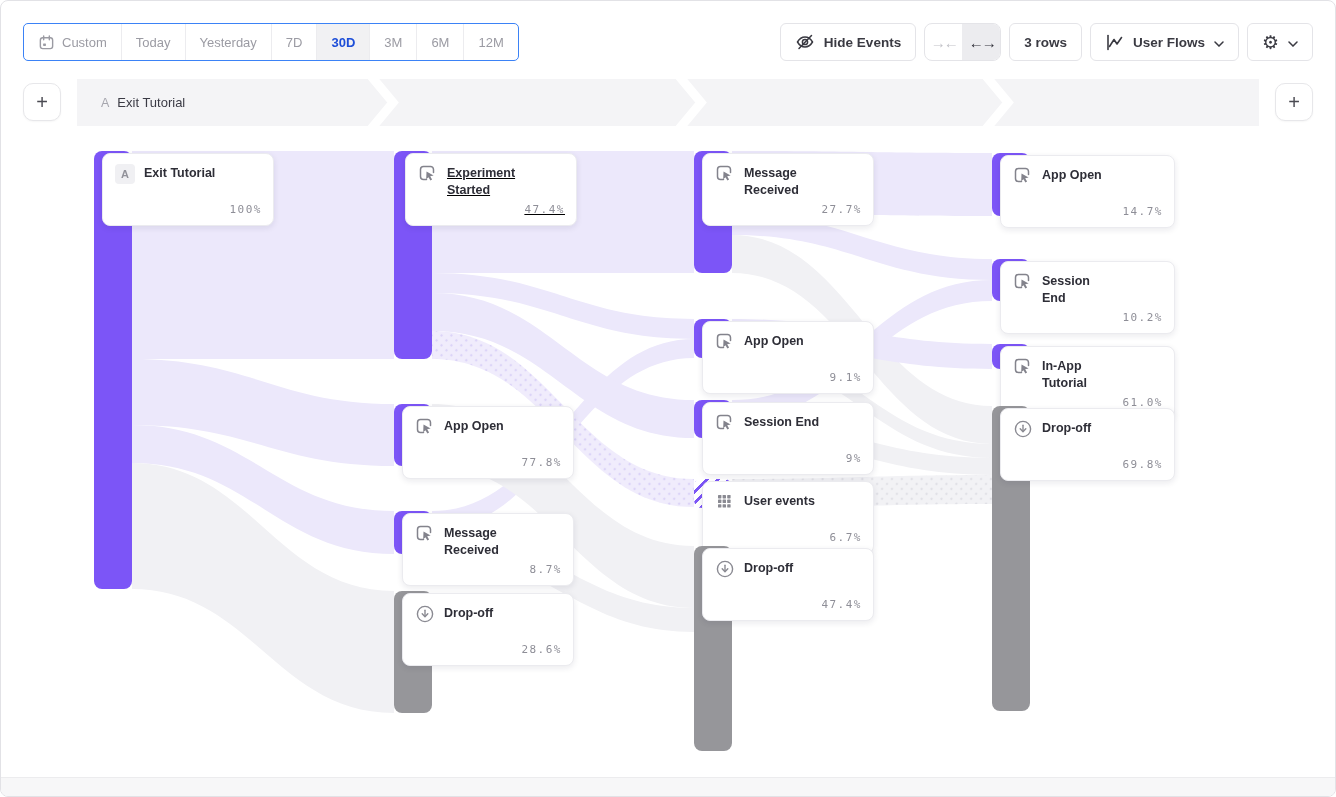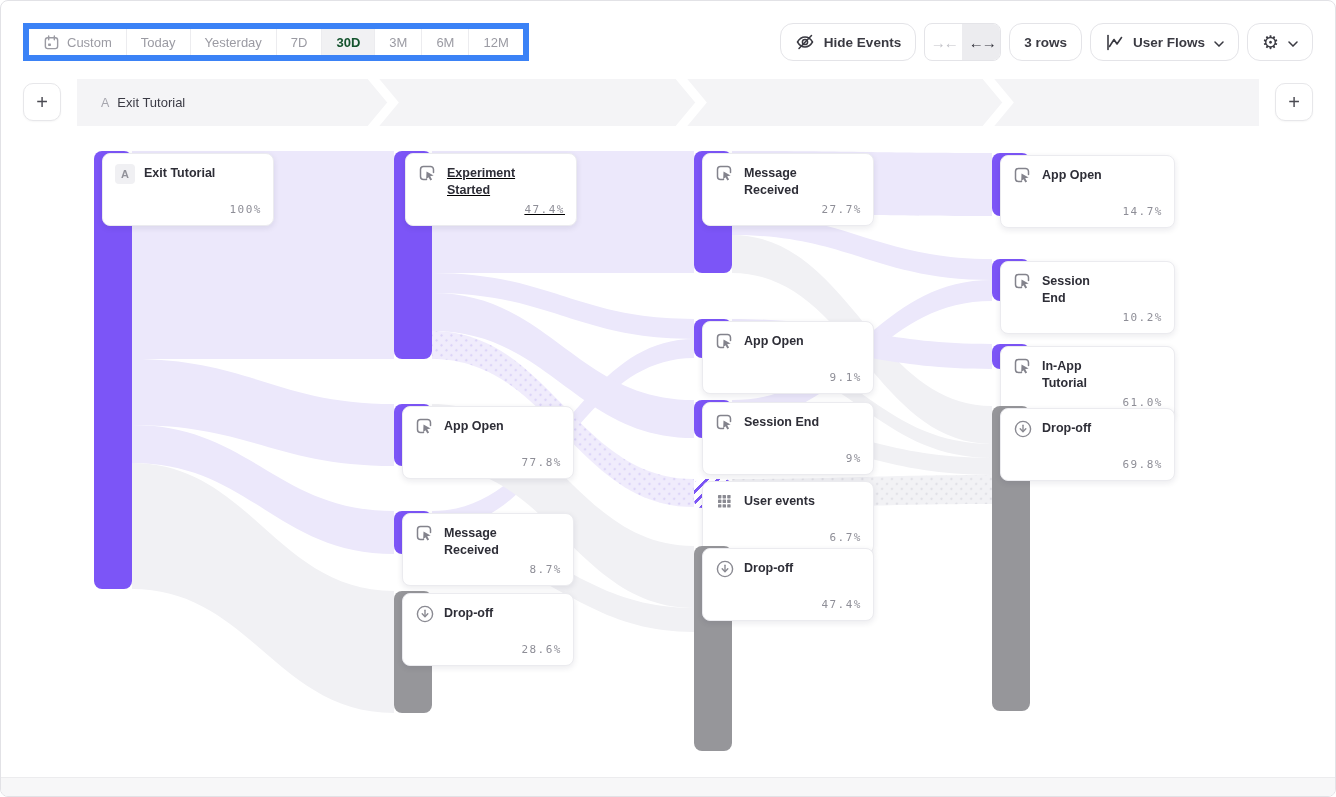--- a/index.html
+++ b/index.html
@@ -4,28 +4,28 @@
 <style>
   html,body{margin:0;padding:0;background:#fff;}
   .page{position:relative;width:1336px;height:797px;box-sizing:border-box;background:#FFFFFF;
         border:1px solid #E2E2E6;border-radius:8px;overflow:hidden;
         font-family:"Liberation Sans",sans-serif;-webkit-font-smoothing:antialiased;}
 
   
   .toolbar{position:absolute;top:22px;left:22px;right:22px;height:38px;display:flex;
            justify-content:space-between;align-items:center;z-index:30;}
   .daterange{display:flex;align-items:stretch;height:38px;box-sizing:border-box;background:#fff;
-             border:6px solid #3b82f6;border-radius:0;overflow:hidden;}
+             border:1px solid #3b82f6;border-radius:5px;overflow:hidden;}
   .dr-btn{display:flex;align-items:center;gap:7px;padding:0 14px;font-size:13px;color:#9B9BA3;
           border-right:1px solid #ECECEF;cursor:pointer;white-space:nowrap;}
   .dr-btn:last-child{border-right:none;}
-  .dr-btn.selected{background:#F1F1F3;color:#14532d;font-weight:700;}
+  .dr-btn.selected{background:#F1F1F3;color:#1d4ed8;font-weight:700;}
   .tools{display:flex;gap:8px;align-items:center;}
   .tool-btn{display:flex;align-items:center;gap:9px;height:38px;box-sizing:border-box;padding:0 14px;
-            background:#fff;border:1px solid #E4E4E8;border-radius:13px;font-size:13.5px;
+            background:#fff;border:1px solid #E4E4E8;border-radius:6px;font-size:13.5px;
             font-weight:600;color:#3A3A42;cursor:pointer;white-space:nowrap;}
   .seg{display:flex;height:38px;box-sizing:border-box;border:1px solid #E4E4E8;border-radius:8px;overflow:hidden;background:#fff;}
   .seg-btn{width:37px;display:flex;align-items:center;justify-content:center;font-size:15px;
            color:#C2C2C8;cursor:pointer;letter-spacing:-2px;}
   .seg-btn + .seg-btn{border-left:1px solid #ECECEF;}
   .seg-btn.selected{background:#ECECEF;color:#2F2F38;}
   .gear-glyph{font-family:"DejaVu Sans",sans-serif;font-size:19px;color:#3A3A42;line-height:1;}
   .caret{display:inline-block;}
 
   

